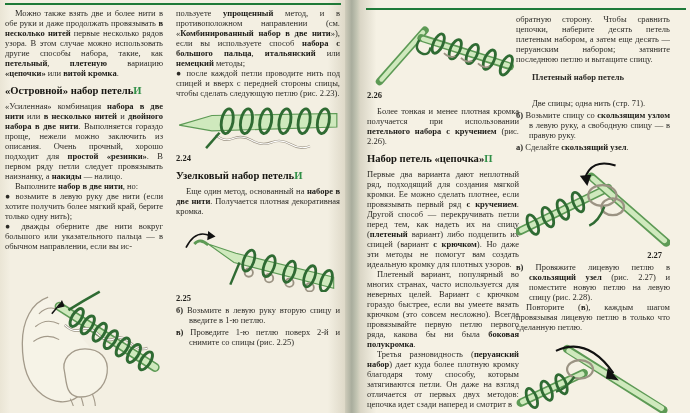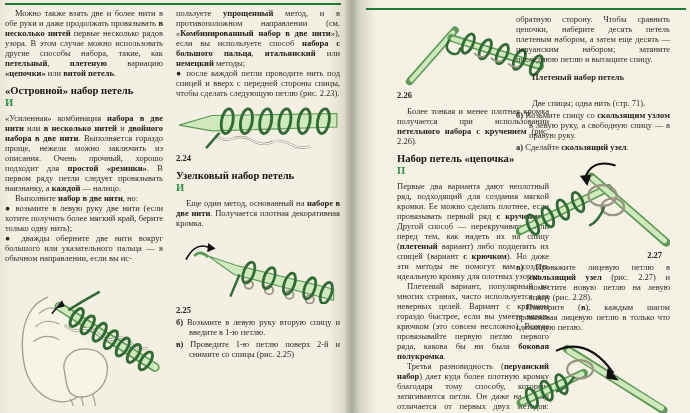--- a/index.html
+++ b/index.html
@@ -13,54 +13,54 @@
   #page-left{left:0;width:345px;background:linear-gradient(90deg,#eae5d5 0,#f3efe2 3%,#f3efe2 95%,#ded9c8 100%);}
   #page-right{left:360px;width:330px;background:linear-gradient(90deg,#d9d5c5 0,#f5f1e4 5%,#f5f1e4 100%);}
   #gutter{position:absolute;left:345px;top:0;width:15px;height:413px;
     background:linear-gradient(90deg,#cfccbb 0,#a9ad9d 45%,#c4c6b4 80%,#d8d4c3 100%);}
   .toprule{position:absolute;height:2px;background:#1f7a38;}
   #rule-left{left:5px;right:4px;top:3px;}
   #rule-right{left:6px;right:4px;top:8px;}
   .col{position:absolute;font-size:8.5px;line-height:10px;text-align:justify;}
   #col1{left:5px;top:8px;width:158px;height:400px;display:flex;flex-direction:column;}
   #col2{left:176px;top:8px;width:164px;height:402px;}
-  #col3{left:7px;top:13px;width:152px;height:397px;margin-left:30px;}
+  #col3{left:7px;top:13px;width:152px;height:397px;}
   #col4{left:156px;top:14px;width:154px;height:396px;font-family:Liberation Serif, serif;}
   .para{text-indent:10px;margin:0;}
   .para-cont{text-indent:0;margin:0;}
   .bullet{text-indent:0;margin:0;}
   b{font-weight:bold;color:#1d1c18;}
-  .heading{display:flex;justify-content:space-between;align-items:baseline;
-    font-weight:bold;font-size:10.6px;line-height:12px;margin:7px 0 4px;color:#161511;text-indent:0;flex-direction:column;}
+  .heading{display:flex;justify-content:flex-start;align-items:baseline;
+    font-weight:bold;font-size:10.6px;line-height:12px;margin:7px 0 4px;color:#161511;text-indent:0;}
   .heading .marker{color:#2f8f46;font-size:10.6px;font-weight:bold;}
   .subheading{font-weight:bold;margin:8px 0 16px 16px;text-indent:0;}
   .subnote{margin:1px 0 2px 16px;text-indent:0;}
   .li{padding-left:13px;text-indent:-13px;margin-top:2px;}
   .fig{margin:4px 0 2px;}
   .fig svg{display:block;}
   .figlabel{font-weight:bold;font-size:8.5px;color:#23221e;}
   .lab-left{text-align:left;margin-top:1px;}
   .lab-right{text-align:right;margin-top:0;padding-right:8px;}
   .fig223{margin-top:auto;}
 </style>
 </head>
 <body>
 
 <div id="stage">
 
   <div class="page" id="page-left">
     <div class="toprule" id="rule-left"></div>
 
     <div class="col" id="col1">
-      <p class="para">Можно также взять две и более нити в обе руки и даже продолжать провязывать <b>в несколько нитей</b> первые несколько рядов узора. В этом случае можно использовать другие способы набора, такие, как <b>петельный</b>, <b>плетеную</b> вариацию <b>«цепочки»</b> или <b>витой петель</b>.</p>
+      <p class="para">Можно также взять две и более нити в обе руки и даже продолжать провязывать <b>в несколько нитей</b> первые несколько рядов узора. В этом случае можно использовать другие способы набора, такие, как <b>петельный</b>, <b>плетеную</b> вариацию <b>«цепочки»</b> или <b>витой кромка</b>.</p>
       <div class="heading">
         <span>«Островной» набор петель</span>
         <span class="marker">И</span>
       </div>
-      <p class="para-cont">«Усиленная» комбинация <b>набора в две нити</b> или <b>в несколько нитей</b> и <b>двойного набора в две нити</b>. Выполняется гораздо проще, нежели можно заключить из описания. Очень прочный, хорошо подходит для <b>простой «резинки»</b>. В первом ряду петли следует провязывать наизнанку, а <b>каждой</b> — налицо.</p>
+      <p class="para-cont">«Усиленная» комбинация <b>набора в две нити</b> или <b>в несколько нитей</b> и <b>двойного набора в две нити</b>. Выполняется гораздо проще, нежели можно заключить из описания. Очень прочный, хорошо подходит для <b>простой «резинки»</b>. В первом ряду петли следует провязывать наизнанку, а <b>накиды</b> — налицо.</p>
       <p class="para">Выполните <b>набор в две нити</b>, но:</p>
       <p class="bullet">● возьмите в левую руку две нити (если хотите получить более мягкий край, берите только одну нить);</p>
       <p class="bullet">● дважды оберните две нити вокруг большого или указательного пальца — в обычном направлении, если вы ис-</p>
 
       <div class="fig fig223">
         <svg width="160" height="118" viewBox="0 0 160 128">
 
           <path d="M40,10 C22,16 12,36 12,60 C12,86 18,104 34,116 C46,125 62,126 72,118 C79,112 81,103 77,95 C88,99 99,95 101,87 C103,79 98,72 90,70" fill="#f6f3e7" stroke="#a39a8a" stroke-width="1.4"></path>
           <path d="M30,28 q10,-10 22,-4 M26,42 q12,-10 26,-3 M24,58 q14,-10 28,-2" fill="none" stroke="#a39a8a" stroke-width="1.2"></path>
 

